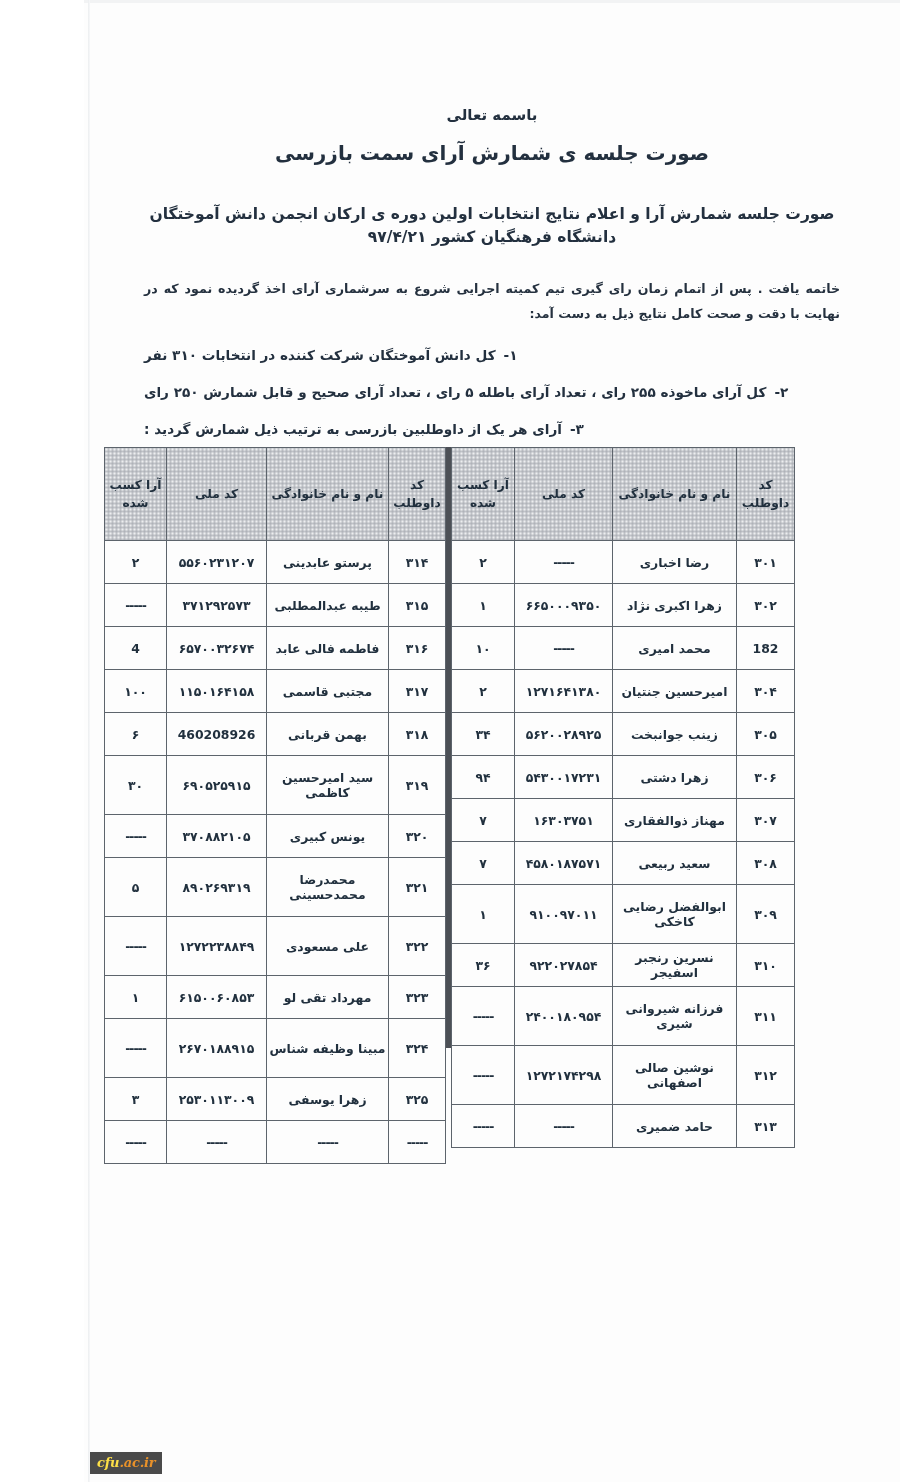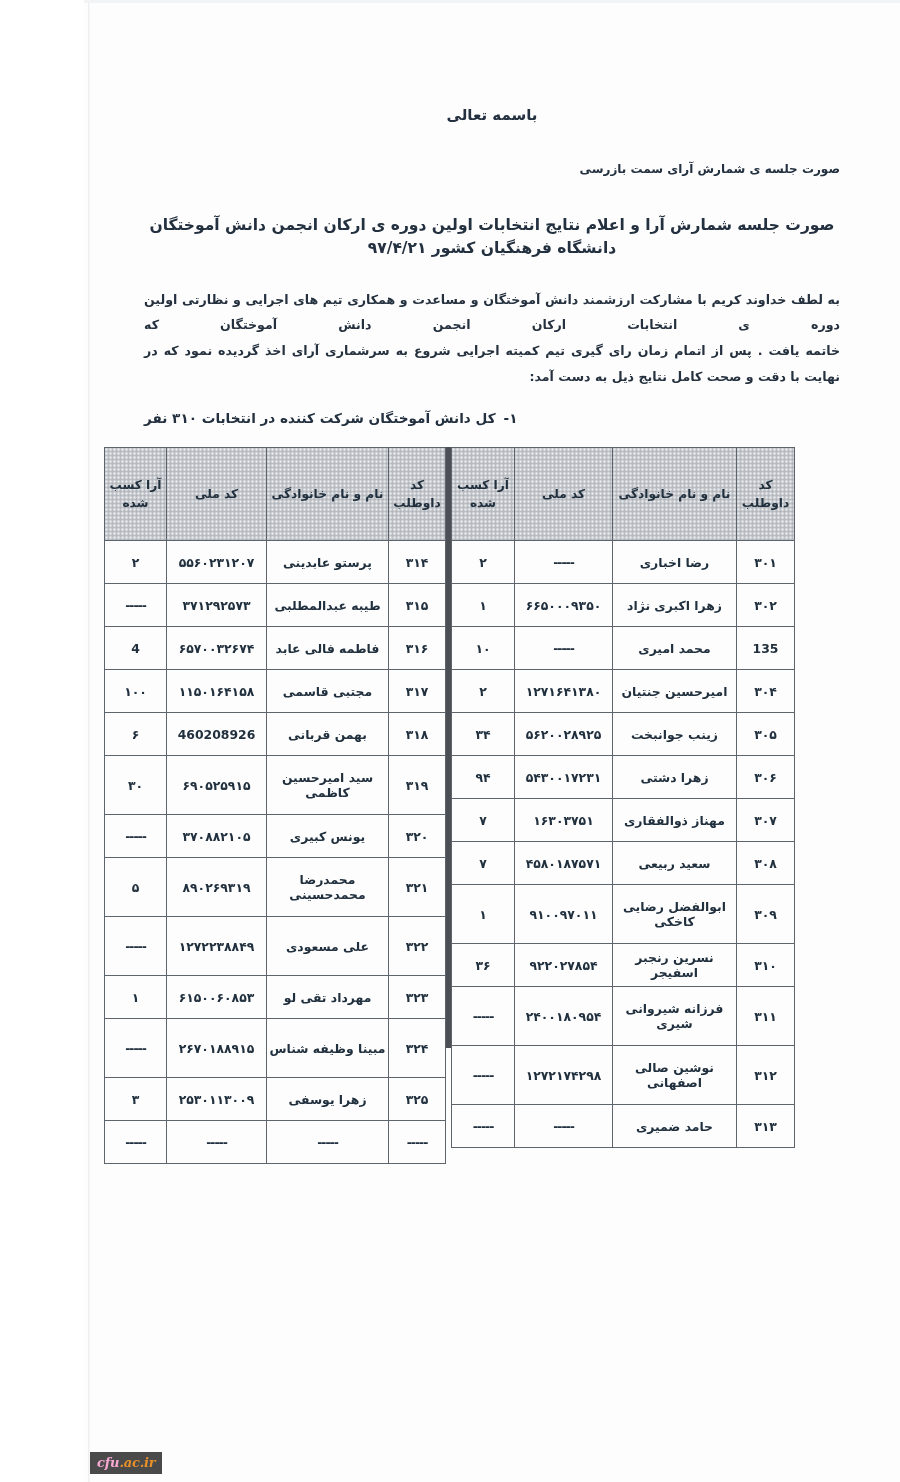--- a/index.html
+++ b/index.html
@@ -44,24 +44,25 @@
 
   .basmala {
     text-align: center;
     font-size: 15px;
     font-weight: bold;
     color: #23303f;
     margin-top: 106px;
     letter-spacing: 0px;
   }
   .title-1 {
-    font-size: 12px;
+    text-align: center;
+    font-size: 20px;
     font-weight: bold;
     color: #23303f;
-    margin-top: 38px;
+    margin-top: 17px;
   }
   .title-2 {
     text-align: center;
     font-size: 15.5px;
     font-weight: bold;
     color: #23303f;
     margin-top: 38px;
     line-height: 1.5;
   }
   .body-par {
@@ -169,41 +170,40 @@
     bottom: 8px;
     background: #4a4a4a;
     padding: 3px 7px 4px 7px;
     font-family: "DejaVu Serif", "Liberation Serif", serif;
     font-size: 13px;
     font-style: italic;
     font-weight: bold;
     letter-spacing: -0.2px;
     direction: ltr;
   }
-  .watermark .wm-cfu { color: #f9a8d4; }
+  .watermark .wm-cfu { color: #fde047; }
   .watermark .wm-tld { color: #e8912a; }
 </style>
 </head>
 <body>
 
 <div class="page">
 
   <div class="scan-edge-top"></div>
   <div class="scan-edge-left"></div>
 
   <div class="sheet">
 
     <div class="basmala">باسمه تعالی</div>
 
     <div class="title-1">صورت جلسه ی شمارش آرای سمت بازرسی</div>
 
     <div class="title-2">صورت جلسه شمارش آرا و اعلام نتایج انتخابات اولین دوره ی ارکان انجمن دانش آموختگان دانشگاه فرهنگیان کشور ۹۷/۴/۲۱</div>
 
     <div class="body-par">
-      <span class="ln">به لطف خداوند کریم با مشارکت ارزشمند دانش آموختگان و مساعدت و همکاری تیم های اجرایی و نظارتی اولین دوره ی انتخابات ارکان انجمن دانش آموختگان که</span>
       <span class="ln last">خاتمه یافت . پس از اتمام زمان رای گیری تیم کمیته اجرایی شروع به سرشماری آرای اخذ گردیده نمود که در نهایت با دقت و صحت کامل نتایج ذیل به دست آمد:</span>
     </div>
 
     <div class="numbered">
       <span class="item">
         <span class="marker">۱-</span><span>کل دانش آموختگان شرکت کننده در انتخابات ۳۱۰ نفر</span>
       </span>
       <span class="item">
         <span class="marker">۲-</span><span>کل آرای ماخوذه ۲۵۵ رای ، تعداد آرای باطله ۵ رای ، تعداد آرای صحیح و قابل شمارش ۲۵۰ رای</span>
       </span>
@@ -239,21 +239,21 @@
               <td class="dash">-----</td>
               <td>۲</td>
             </tr>
             <tr>
               <td>۳۰۲</td>
               <td>زهرا اکبری نژاد</td>
               <td>۶۶۵۰۰۰۹۳۵۰</td>
               <td>۱</td>
             </tr>
             <tr>
-              <td>135</td>
+              <td>182</td>
               <td>محمد امیری</td>
               <td class="dash">-----</td>
               <td>۱۰</td>
             </tr>
             <tr>
               <td>۳۰۴</td>
               <td>امیرحسین جنتیان</td>
               <td>۱۲۷۱۶۴۱۳۸۰</td>
               <td>۲</td>
             </tr>

